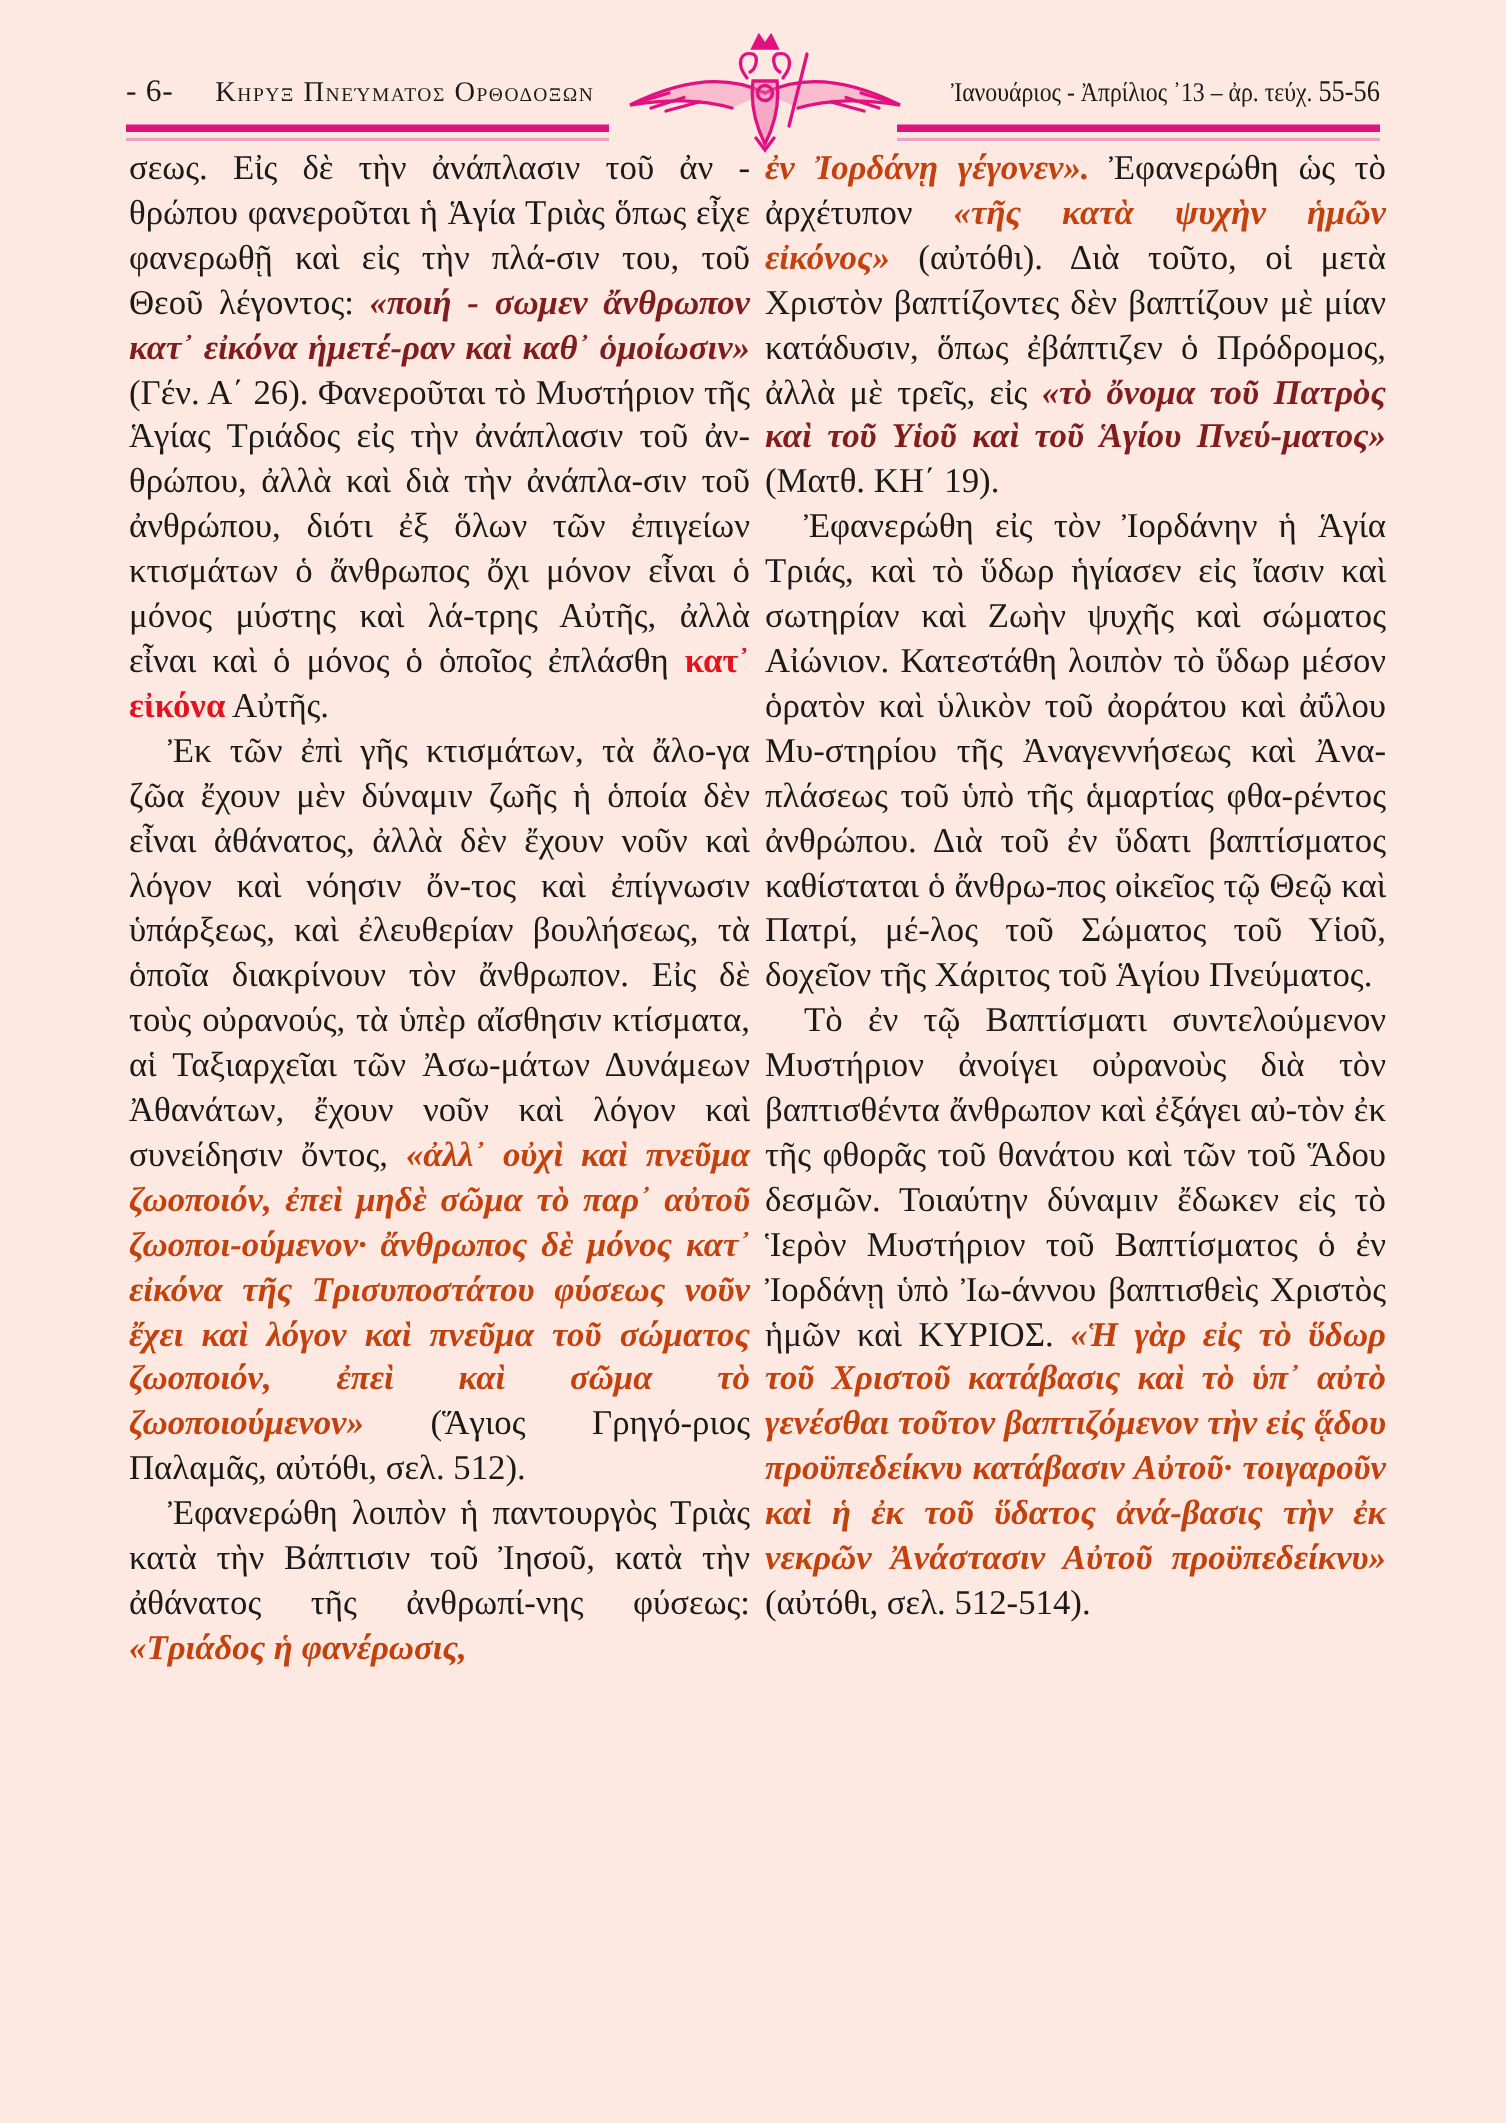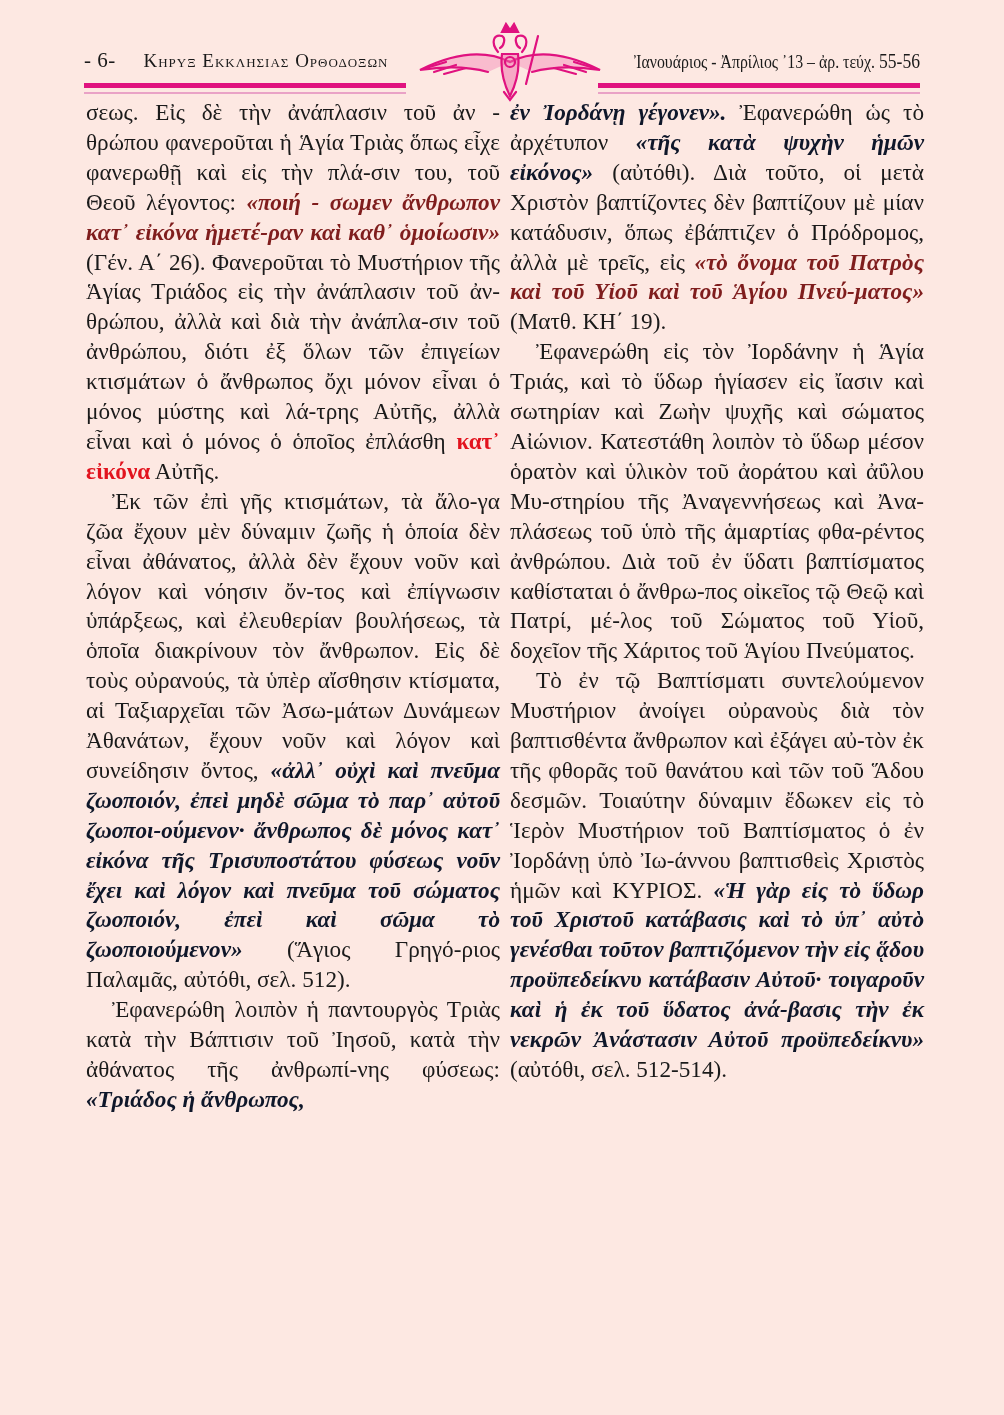--- a/index.html
+++ b/index.html
@@ -39,29 +39,29 @@
     font-size: 23.2px; line-height: 29.9px;
     text-align: justify;
   }
   .col-left { left: 86px; }
   .col-right { left: 510px; }
   .col p { margin: 0; text-align: justify; text-align-last: auto; hyphens: manual; }
   .col p.indent { text-indent: 26px; }
   .b { font-weight: normal; }
   .red { color: #7f1d1d; font-weight: bold; font-style: italic; }
   .redb { color: #e2131e; font-weight: bold; }
-  .blue { color: #0f172a; font-weight: bold; font-style: italic; }
+  .blue { color: #c2410c; font-weight: bold; font-style: italic; }
 </style>
 </head>
 <body>
 
 <div class="header">
   <div class="hdr-left">
     <span class="pg">- 6-</span>
-    <span class="mag">Κηρυξ Εκκλησιας Ορθοδοξων</span>
+    <span class="mag">Κηρυξ Πνεύματος Ορθοδοξων</span>
   </div>
   <div class="hdr-right">
     <span>Ἰανουάριος - Ἀπρίλιος ᾽13 – ἀρ. τεύχ.</span>
     <span class="issue">55-56</span>
   </div>
   <div class="rule-thick" style="left:0;width:322px"></div>
   <div class="rule-thin" style="left:0;width:322px"></div>
   <div class="rule-thick" style="left:514px;width:322px"></div>
   <div class="rule-thin" style="left:514px;width:322px"></div>
 </div>
@@ -85,19 +85,19 @@
 
     <path d="M132 14 L120 62"></path>
 
     <path d="M98 70 L104 78 L110 70"></path>
   </g>
 </svg>
 
 <div class="col col-left">
     <p><span>σεως. Εἰς δὲ τὴν </span><span class="b">ἀνάπλασιν</span><span> τοῦ ἀν - θρώπου </span><span class="b">φανεροῦται</span><span> ἡ Ἁγία Τριὰς ὅπως εἶχε </span><span class="b">φανερωθῇ</span><span> καὶ εἰς τὴν </span><span class="b">πλά-σιν</span><span> του, τοῦ Θεοῦ λέγοντος: </span><span class="red">«ποιή - σωμεν ἄνθρωπον κατ᾽ εἰκόνα ἡμετέ-ραν καὶ καθ᾽ ὁμοίωσιν»</span><span> (Γέν. Α΄ 26). Φανεροῦται τὸ Μυστήριον τῆς Ἁγίας Τριάδος </span><span class="b">εἰς</span><span> τὴν ἀνάπλασιν τοῦ ἀν-θρώπου, ἀλλὰ καὶ </span><span class="b">διὰ</span><span> τὴν ἀνάπλα-σιν τοῦ ἀνθρώπου, διότι ἐξ ὅλων τῶν ἐπιγείων κτισμάτων ὁ ἄνθρωπος ὄχι μόνον εἶναι ὁ μόνος μύστης καὶ λά-τρης Αὐτῆς, ἀλλὰ εἶναι καὶ ὁ μόνος ὁ ὁποῖος ἐπλάσθη </span><span class="redb">κατ᾽ εἰκόνα</span><span> Αὐτῆς.</span></p>
     <p class="indent"><span>Ἐκ τῶν ἐπὶ γῆς κτισμάτων, τὰ ἄλο-γα ζῶα ἔχουν μὲν δύναμιν ζωῆς ἡ ὁποία δὲν εἶναι ἀθάνατος, ἀλλὰ δὲν ἔχουν νοῦν καὶ λόγον καὶ νόησιν ὄν-τος καὶ ἐπίγνωσιν ὑπάρξεως, καὶ ἐλευθερίαν βουλήσεως, τὰ ὁποῖα διακρίνουν τὸν ἄνθρωπον. Εἰς δὲ τοὺς οὐρανούς, τὰ ὑπὲρ αἴσθησιν κτίσματα, αἱ Ταξιαρχεῖαι τῶν Ἀσω-μάτων Δυνάμεων Ἀθανάτων, ἔχουν νοῦν καὶ λόγον καὶ συνείδησιν ὄντος, </span><span class="blue">«ἀλλ᾽ οὐχὶ καὶ πνεῦμα ζωοποιόν, ἐπεὶ μηδὲ σῶμα τὸ παρ᾽ αὐτοῦ ζωοποι-ούμενον· ἄνθρωπος δὲ μόνος κατ᾽ εἰκόνα τῆς Τρισυποστάτου φύσεως νοῦν ἔχει καὶ λόγον καὶ πνεῦμα τοῦ σώματος ζωοποιόν, ἐπεὶ καὶ σῶμα τὸ ζωοποιούμενον»</span><span> (Ἅγιος Γρηγό-ριος Παλαμᾶς, αὐτόθι, σελ. 512).</span></p>
-    <p class="indent"><span>Ἐφανερώθη λοιπὸν ἡ παντουργὸς Τριὰς κατὰ τὴν Βάπτισιν τοῦ Ἰησοῦ, κατὰ τὴν ἀθάνατος τῆς ἀνθρωπί-νης φύσεως: </span><span class="blue">«Τριάδος ἡ ἄνθρωπος,</span></p>
+    <p class="indent"><span>Ἐφανερώθη λοιπὸν ἡ παντουργὸς Τριὰς κατὰ τὴν Βάπτισιν τοῦ Ἰησοῦ, κατὰ τὴν ἀθάνατος τῆς ἀνθρωπί-νης φύσεως: </span><span class="blue">«Τριάδος ἡ φανέρωσις,</span></p>
   </div>
 <div class="col col-right">
     <p><span class="blue">ἐν Ἰορδάνῃ γέγονεν».</span><span> Ἐφανερώθη ὡς τὸ ἀρχέτυπον </span><span class="blue">«τῆς κατὰ ψυχὴν ἡμῶν εἰκόνος»</span><span> (αὐτόθι). Διὰ τοῦτο, οἱ μετὰ Χριστὸν βαπτίζοντες δὲν βαπτίζουν μὲ μίαν κατάδυσιν, ὅπως ἐβάπτιζεν ὁ Πρόδρομος, ἀλλὰ μὲ τρεῖς, εἰς </span><span class="red">«τὸ ὄνομα τοῦ Πατρὸς καὶ τοῦ Υἱοῦ καὶ τοῦ Ἁγίου Πνεύ-ματος»</span><span> (Ματθ. ΚΗ΄ 19).</span></p>
     <p class="indent"><span>Ἐφανερώθη εἰς τὸν Ἰορδάνην ἡ Ἁγία Τριάς, καὶ τὸ ὕδωρ ἡγίασεν εἰς ἴασιν καὶ σωτηρίαν καὶ Ζωὴν ψυχῆς καὶ σώματος Αἰώνιον. Κατεστάθη λοιπὸν τὸ ὕδωρ μέσον ὁρατὸν καὶ ὑλικὸν τοῦ ἀοράτου καὶ ἀΰλου Μυ-στηρίου τῆς Ἀναγεννήσεως καὶ Ἀνα-πλάσεως τοῦ ὑπὸ τῆς ἁμαρτίας φθα-ρέντος ἀνθρώπου. Διὰ τοῦ ἐν ὕδατι βαπτίσματος καθίσταται ὁ ἄνθρω-πος οἰκεῖος τῷ Θεῷ καὶ Πατρί, μέ-λος τοῦ Σώματος τοῦ Υἱοῦ, δοχεῖον τῆς Χάριτος τοῦ Ἁγίου Πνεύματος.</span></p>
     <p class="indent"><span>Τὸ ἐν τῷ Βαπτίσματι συντελούμενον Μυστήριον ἀνοίγει οὐρανοὺς διὰ τὸν βαπτισθέντα ἄνθρωπον καὶ ἐξάγει αὐ-τὸν ἐκ τῆς φθορᾶς τοῦ θανάτου καὶ τῶν τοῦ Ἅδου δεσμῶν. Τοιαύτην δύναμιν ἔδωκεν εἰς τὸ Ἱερὸν Μυστήριον τοῦ Βαπτίσματος ὁ ἐν Ἰορδάνῃ ὑπὸ Ἰω-άννου βαπτισθεὶς Χριστὸς ἡμῶν καὶ ΚΥΡΙΟΣ. </span><span class="blue">«Ἡ γὰρ εἰς τὸ ὕδωρ τοῦ Χριστοῦ κατάβασις καὶ τὸ ὑπ᾽ αὐτὸ γενέσθαι τοῦτον βαπτιζόμενον τὴν εἰς ᾅδου προϋπεδείκνυ κατάβασιν Αὐτοῦ· τοιγαροῦν καὶ ἡ ἐκ τοῦ ὕδατος ἀνά-βασις τὴν ἐκ νεκρῶν Ἀνάστασιν Αὐτοῦ προϋπεδείκνυ»</span><span> (αὐτόθι, σελ. 512-514).</span></p>
   </div>
 
 </body></html>

